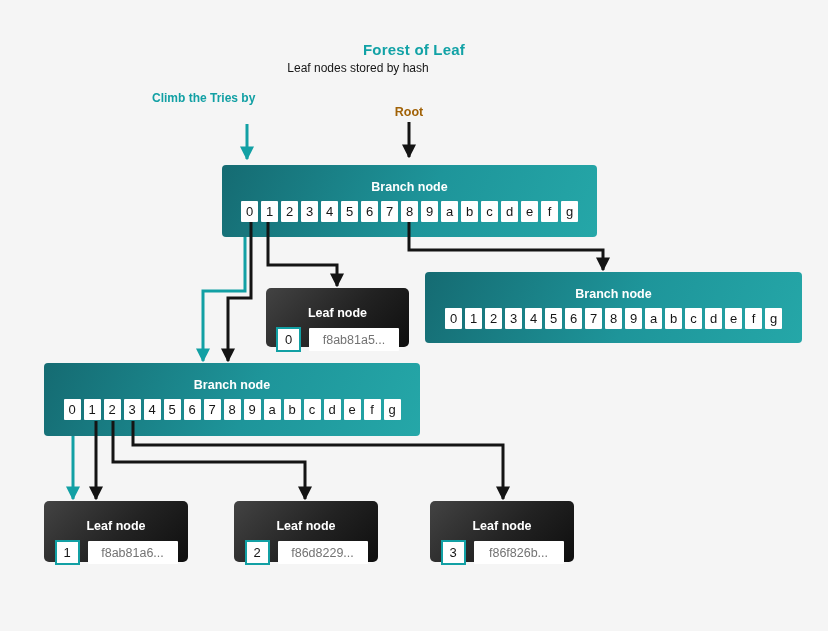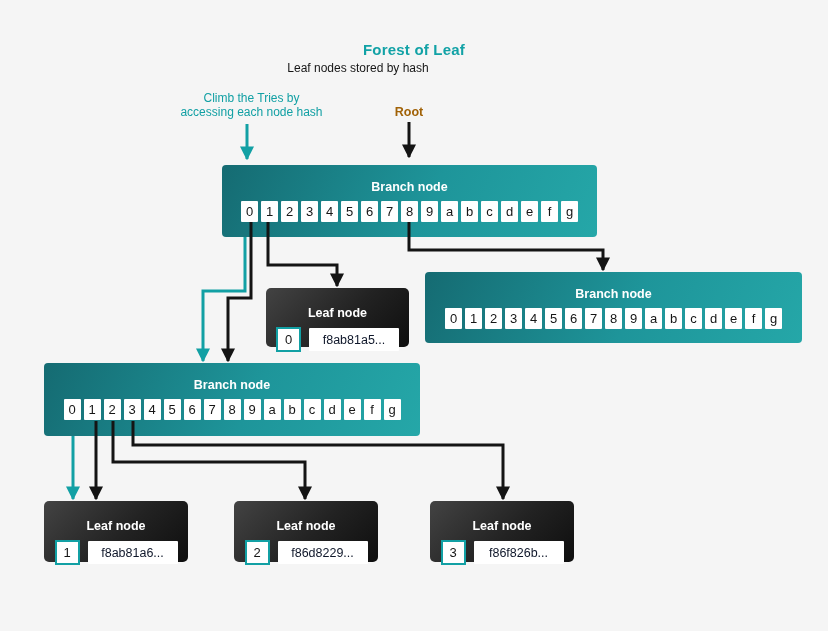--- a/index.html
+++ b/index.html
@@ -15,22 +15,22 @@
   }
   .title {
     position:absolute; left:0; top:41px; width:828px; text-align:center;
     font-size:15px; font-weight:bold; color:#12a2a6; letter-spacing:.2px;
   }
   .subtitle {
     position:absolute; left:0; top:61px; width:716px; text-align:center;
     font-size:12px; color:#161616;
   }
   .climb-note {
-    position:absolute; left:144px; top:91px; width:215px; text-align:center;
-    font-size:12px; font-weight:normal; color:#12a0a4; line-height:14px;
+    position:absolute; left:152px; top:91px; width:215px; 
+    font-size:12px; font-weight:bold; color:#12a0a4; line-height:14px;
   }
   .root-note {
     position:absolute; left:379px; top:105px; width:60px; text-align:center;
     font-size:12.5px; font-weight:bold; color:#a16207;
   }
   .branch {
     position:absolute; border-radius:4px; z-index:1;
     background:linear-gradient(115deg,#156b72 0%,#1e959a 55%,#25a7a8 100%);
   }
   .branch .node-label {
@@ -54,21 +54,21 @@
     color:#ffffff; line-height:14px;
   }
   .leaf-row {
     margin-top:7px; display:flex; justify-content:center; align-items:center; gap:8px;
   }
   .index-cell {
     width:25px; height:25px; background:#ffffff; border:2px solid #12a0a4;
     color:#161616; font-size:13px; display:flex; align-items:center; justify-content:center;
   }
   .hash-box {
-    width:90px; height:23px; background:#ffffff; color:#0f172a;
+    width:90px; height:23px; background:#ffffff; color:#737373;
     font-size:12.5px; display:flex; align-items:center; justify-content:center;
     border-radius:1px;
   }
   
   #branch-root  { left:222px; top:165px; width:375px; height:72px; }
   #branch-right { left:425px; top:272px; width:377px; height:71px; }
   #branch-lower { left:44px;  top:363px; width:376px; height:73px; }
   #leaf-0 { left:266px; top:288px; width:143px; height:59px; }
   #leaf-1 { left:44px;  top:501px; width:144px; height:61px; }
   #leaf-2 { left:234px; top:501px; width:144px; height:61px; }
@@ -98,21 +98,20 @@
       <polyline points="96,421 96,499" fill="none" stroke="#141414" stroke-width="3" marker-end="url(#arrow-black)"></polyline>
       <polyline points="113,421 113,462 305,462 305,499" fill="none" stroke="#141414" stroke-width="3" marker-end="url(#arrow-black)"></polyline>
       <polyline points="133,421 133,445 503,445 503,499" fill="none" stroke="#141414" stroke-width="3" marker-end="url(#arrow-black)"></polyline>
     </svg>
 
   <div class="title">Forest of Leaf</div>
   <div class="subtitle">Leaf nodes stored by hash</div>
 
   <div class="climb-note">
     <div>Climb the Tries by</div>
-    <div>accessing each node hash</div>
   </div>
   <div class="root-note">Root</div>
 
   <div class="branch" id="branch-root">
     <div class="node-label">Branch node</div>
     <div class="cells">
         <div class="cell">0</div>
         <div class="cell">1</div>
         <div class="cell">2</div>
         <div class="cell">3</div>

